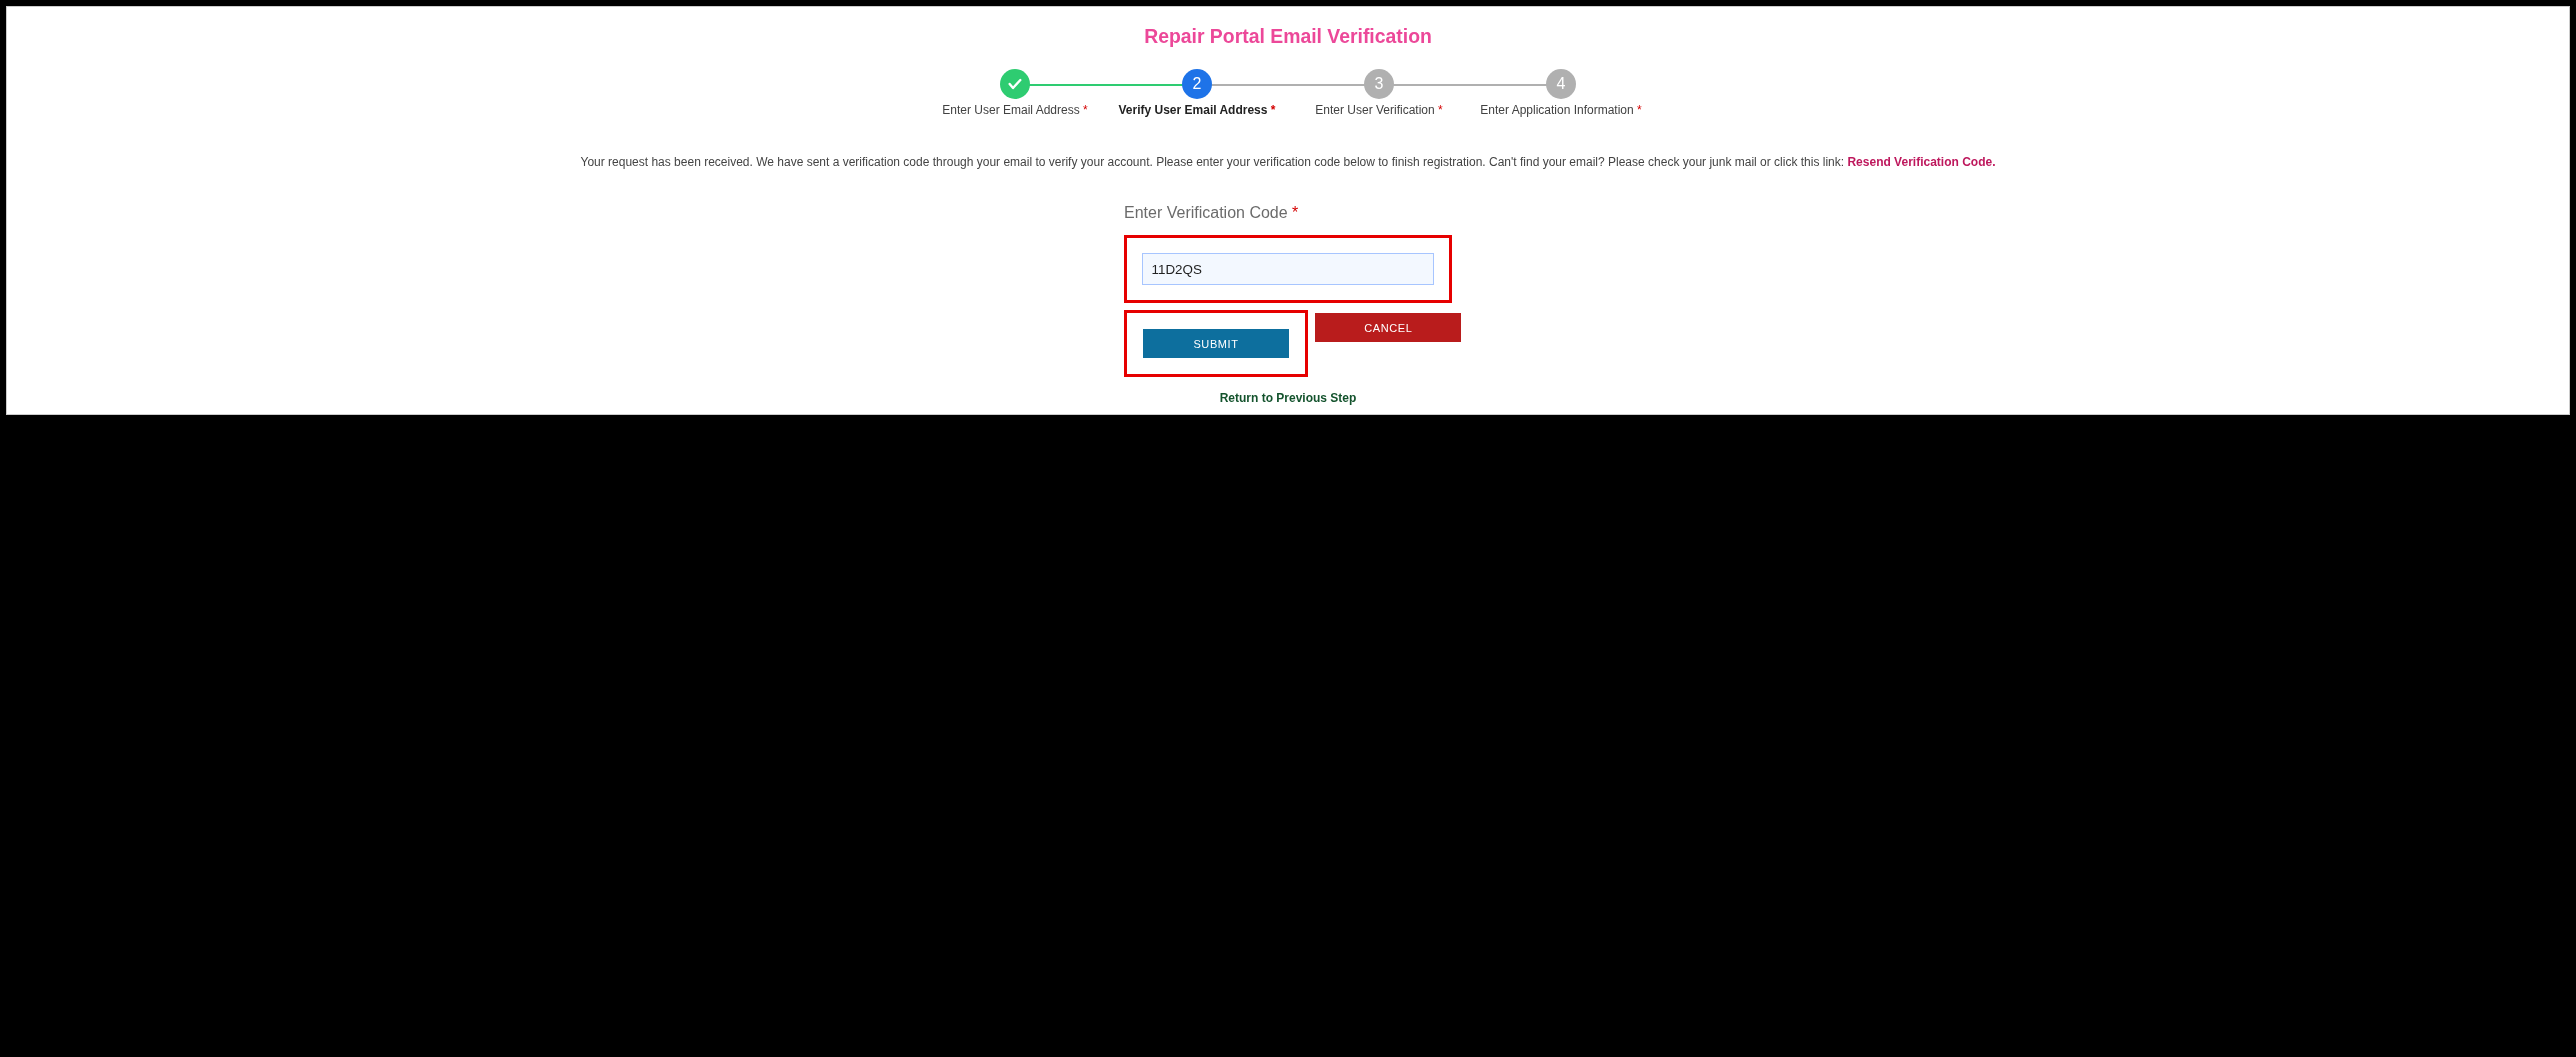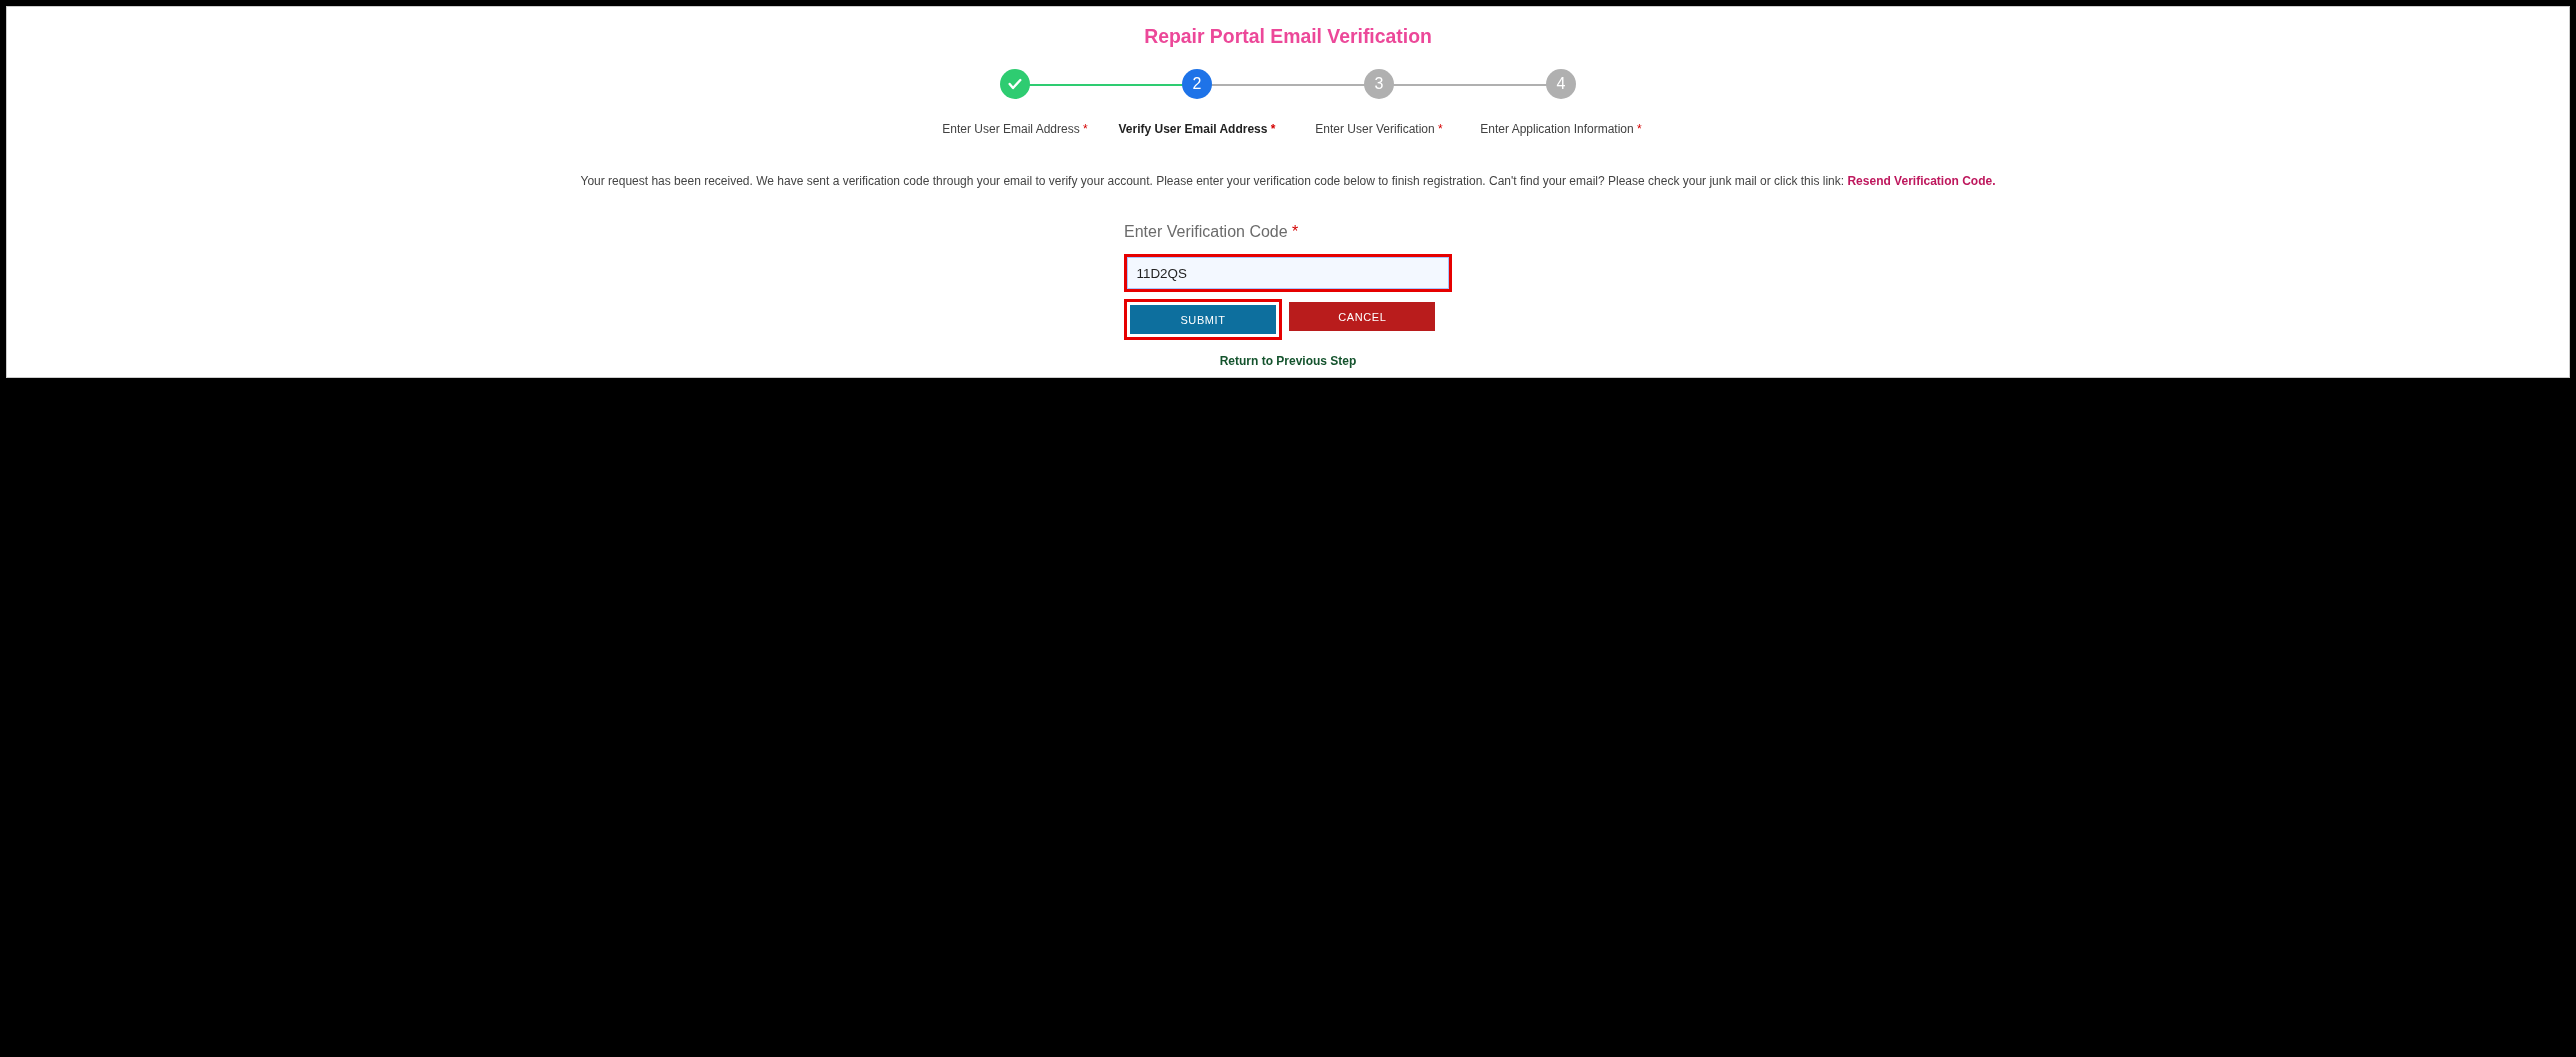--- a/index.html
+++ b/index.html
@@ -63,21 +63,21 @@
     font-size: 16px;
     color: #fff;
     font-weight: normal;
     position: relative;
     z-index: 1;
   }
   .circle-complete { background: #2ecc71; }
   .circle-active   { background: #1e73e8; }
   .circle-upcoming { background: #b0b0b0; }
   .step-label {
-    margin-top: 23px;
+    margin-top: 4px;
     font-size: 12px;
     color: #424242;
     text-align: center;
     white-space: nowrap;
   }
   .step-label.active {
     font-weight: bold;
     color: #222;
   }
   .instructions {
@@ -99,41 +99,41 @@
   }
   .field-label {
     font-size: 16px;
     color: #6b6b6b;
     margin-bottom: 13px;
     display: block;
   }
   .req { color: #d40000; }
   .input-highlight {
     border: 3px solid #e60000;
-    padding: 0;
+    padding: 15px;
     margin-bottom: 7.3px;
   }
   .code-input {
     width: 100%;
     height: 32px;
     font-size: 13.4px;
     padding: 0 8.5px;
     border: 0.6px solid #a7c5ff;
     background: #f3f8ff;
     outline: none;
     color: #222;
   }
   .button-row {
     display: flex;
     gap: 7.3px;
     align-items: flex-start;
   }
   .btn-highlight {
     border: 3px solid #e60000;
-    padding: 3px;
+    padding: 16px;
     display: inline-block;
   }
   .btn {
     height: 29px;
     min-width: 146px;
     border: none;
     font-size: 11px;
     letter-spacing: 0.6px;
     color: #fff;
     cursor: pointer;

